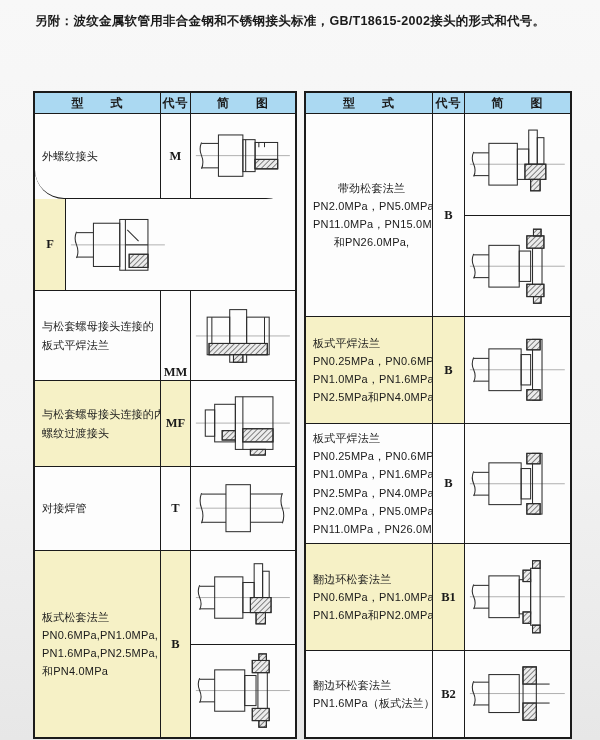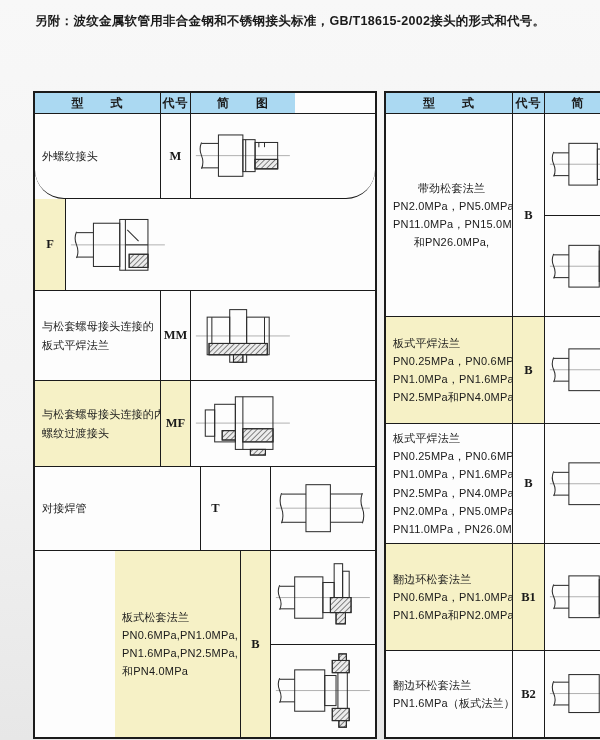--- a/index.html
+++ b/index.html
@@ -120,21 +120,21 @@
                 </g>
   </svg>
             </div>
           </div>
         </div>
         <div class="trow" style="height: 90px;">
           <div class="cell c-type" style="width: 125px;">
             <div>与松套螺母接头连接的</div>
             <div>板式平焊法兰</div>
           </div>
-          <div class="cell c-code" style="width: 30px;">
+          <div class="cell c-code" style="width: 30px; align-items: flex-end;">
             <span>MM</span>
           </div>
           <div class="cell c-diag" style="width: 105px;">
             <div class="sub">
               <svg viewBox="0 0 104 80" preserveAspectRatio="xMidYMid meet" xmlns="http://www.w3.org/2000/svg">
     <defs>
                   <pattern id="h0_2_0" width="4" height="4" patternUnits="userSpaceOnUse" patternTransform="rotate(45)">
       <rect width="4" height="4" fill="#ececec"></rect>
                     <line x1="0" y1="0" x2="0" y2="4" stroke="#3c3c3c" stroke-width="1.3"></line>
     </pattern>
@@ -182,21 +182,21 @@
                   <rect x="52" y="46" width="32" height="14"></rect>
                   <rect x="30" y="48" width="14" height="10" fill="url(#h0_3_0)"></rect>
                   <rect x="30" y="48" width="14" height="10"></rect>
                   <rect x="60" y="68" width="16" height="6" fill="url(#h0_3_0)"></rect>
                   <rect x="60" y="68" width="16" height="6"></rect>
                 </g>
   </svg>
             </div>
           </div>
         </div>
-        <div class="trow" style="height: 84px; gap: 40px;">
+        <div class="trow" style="height: 84px;">
           <div class="cell c-type" style="width: 125px;">
             <div>对接焊管</div>
           </div>
           <div class="cell c-code" style="width: 30px;">
             <span>T</span>
           </div>
           <div class="cell c-diag" style="width: 105px;">
             <div class="sub">
               <svg viewBox="0 0 104 80" preserveAspectRatio="xMidYMid meet" xmlns="http://www.w3.org/2000/svg">
     <defs>

